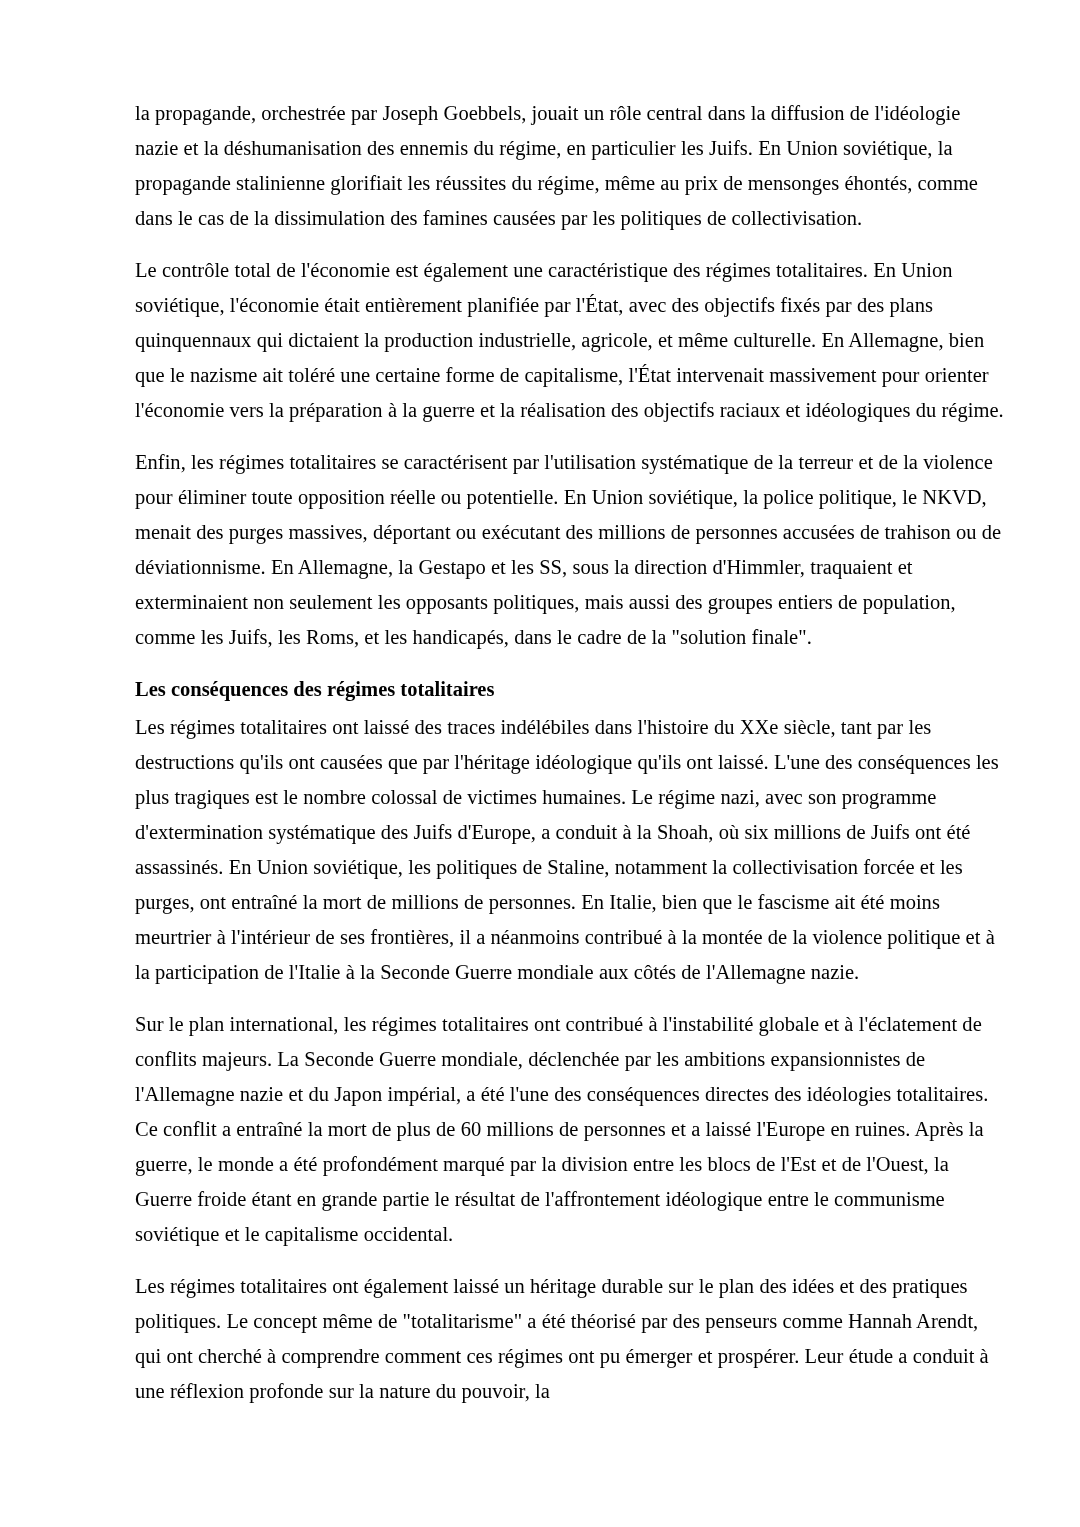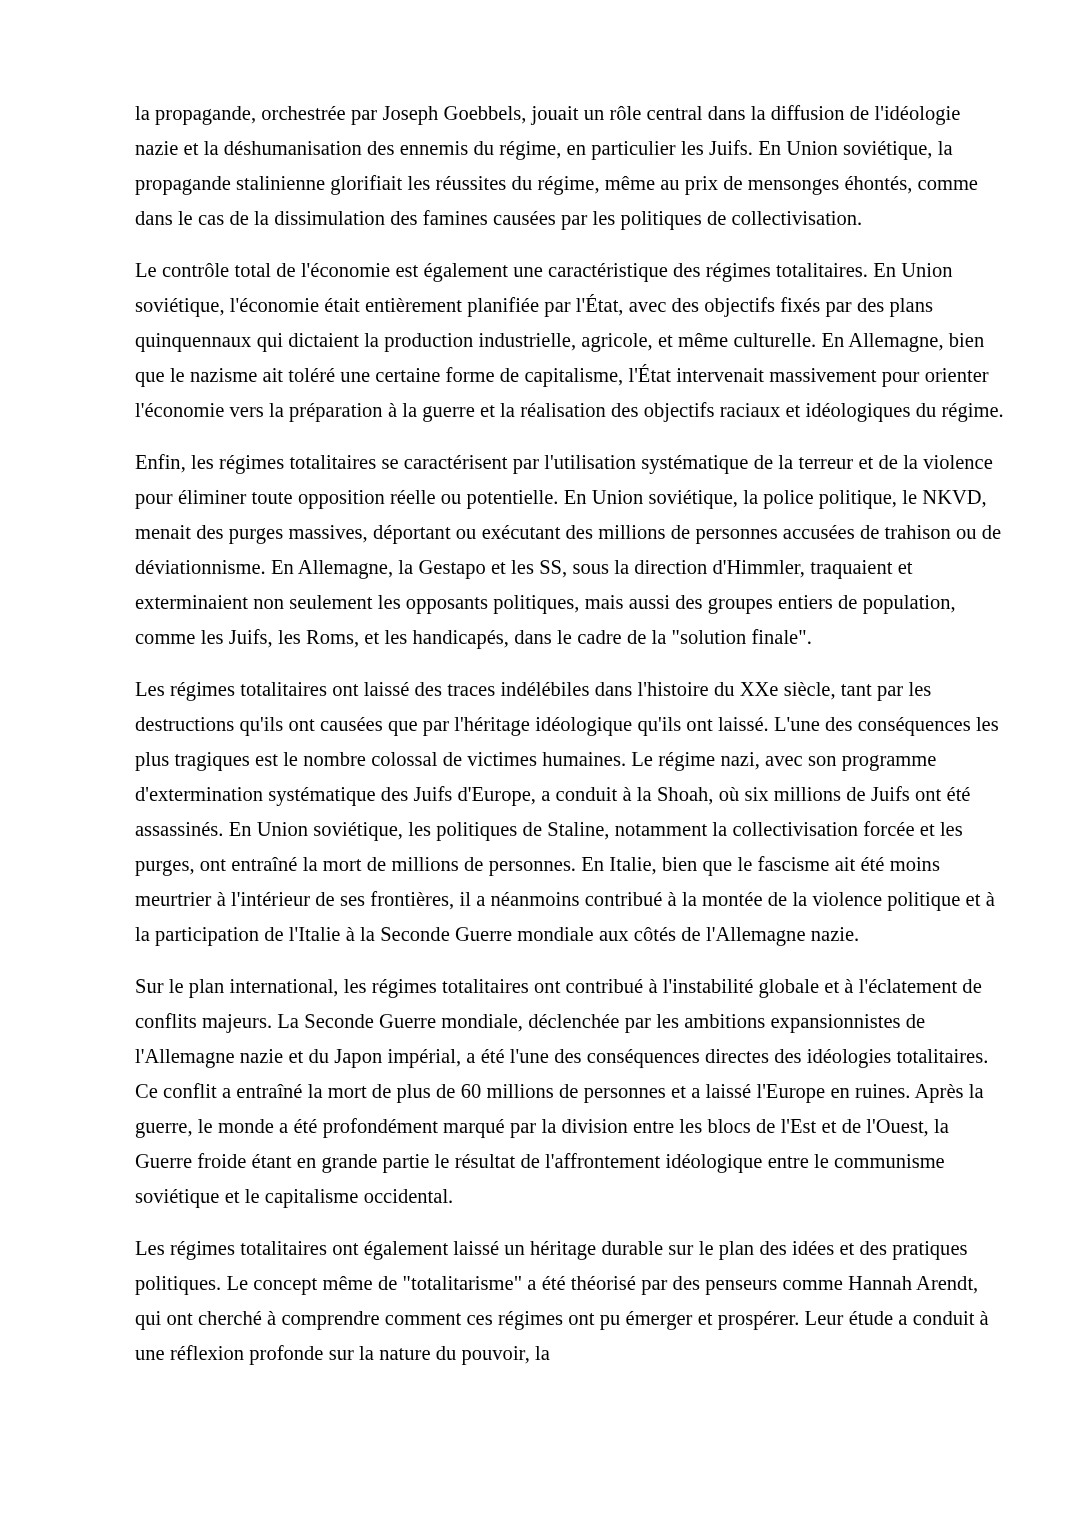--- a/index.html
+++ b/index.html
@@ -51,20 +51,21 @@
 
 <div class="page">
   <div class="content">
 
     <p class="para">la propagande, orchestrée par Joseph Goebbels, jouait un rôle central dans la diffusion de l'idéologie nazie et la déshumanisation des ennemis du régime, en particulier les Juifs. En Union soviétique, la propagande stalinienne glorifiait les réussites du régime, même au prix de mensonges éhontés, comme dans le cas de la dissimulation des famines causées par les politiques de collectivisation.</p>
 
     <p class="para">Le contrôle total de l'économie est également une caractéristique des régimes totalitaires. En Union soviétique, l'économie était entièrement planifiée par l'État, avec des objectifs fixés par des plans quinquennaux qui dictaient la production industrielle, agricole, et même culturelle. En Allemagne, bien que le nazisme ait toléré une certaine forme de capitalisme, l'État intervenait massivement pour orienter l'économie vers la préparation à la guerre et la réalisation des objectifs raciaux et idéologiques du régime.</p>
 
     <p class="para">Enfin, les régimes totalitaires se caractérisent par l'utilisation systématique de la terreur et de la violence pour éliminer toute opposition réelle ou potentielle. En Union soviétique, la police politique, le NKVD, menait des purges massives, déportant ou exécutant des millions de personnes accusées de trahison ou de déviationnisme. En Allemagne, la Gestapo et les SS, sous la direction d'Himmler, traquaient et exterminaient non seulement les opposants politiques, mais aussi des groupes entiers de population, comme les Juifs, les Roms, et les handicapés, dans le cadre de la "solution finale".</p>
 
+    <h2 class="section-heading">Les conséquences des régimes totalitaires</h2>
 
     <p class="para">Les régimes totalitaires ont laissé des traces indélébiles dans l'histoire du XXe siècle, tant par les destructions qu'ils ont causées que par l'héritage idéologique qu'ils ont laissé. L'une des conséquences les plus tragiques est le nombre colossal de victimes humaines. Le régime nazi, avec son programme d'extermination systématique des Juifs d'Europe, a conduit à la Shoah, où six millions de Juifs ont été assassinés. En Union soviétique, les politiques de Staline, notamment la collectivisation forcée et les purges, ont entraîné la mort de millions de personnes. En Italie, bien que le fascisme ait été moins meurtrier à l'intérieur de ses frontières, il a néanmoins contribué à la montée de la violence politique et à la participation de l'Italie à la Seconde Guerre mondiale aux côtés de l'Allemagne nazie.</p>
 
     <p class="para">Sur le plan international, les régimes totalitaires ont contribué à l'instabilité globale et à l'éclatement de conflits majeurs. La Seconde Guerre mondiale, déclenchée par les ambitions expansionnistes de l'Allemagne nazie et du Japon impérial, a été l'une des conséquences directes des idéologies totalitaires. Ce conflit a entraîné la mort de plus de 60 millions de personnes et a laissé l'Europe en ruines. Après la guerre, le monde a été profondément marqué par la division entre les blocs de l'Est et de l'Ouest, la Guerre froide étant en grande partie le résultat de l'affrontement idéologique entre le communisme soviétique et le capitalisme occidental.</p>
 
     <p class="para">Les régimes totalitaires ont également laissé un héritage durable sur le plan des idées et des pratiques politiques. Le concept même de "totalitarisme" a été théorisé par des penseurs comme Hannah Arendt, qui ont cherché à comprendre comment ces régimes ont pu émerger et prospérer. Leur étude a conduit à une réflexion profonde sur la nature du pouvoir, la</p>
 
   </div>
 </div>
 

